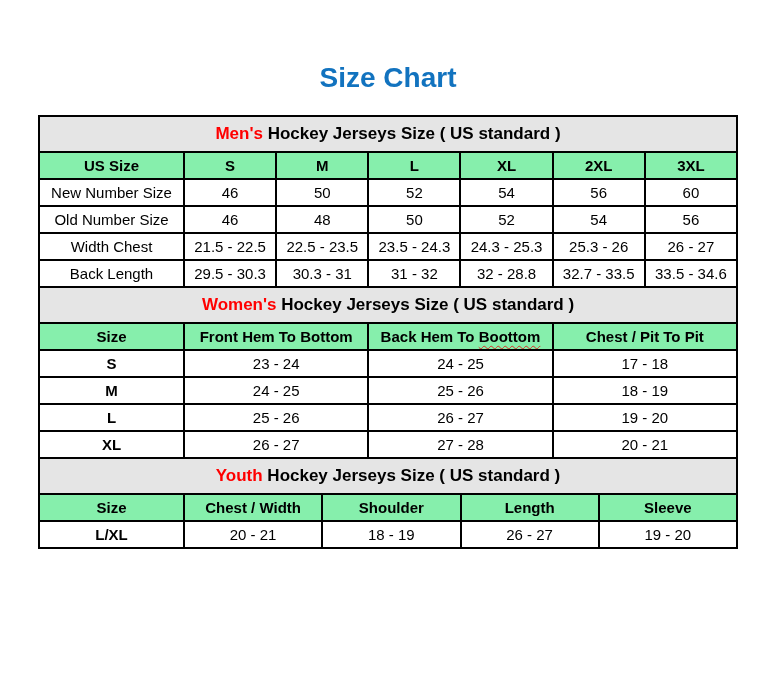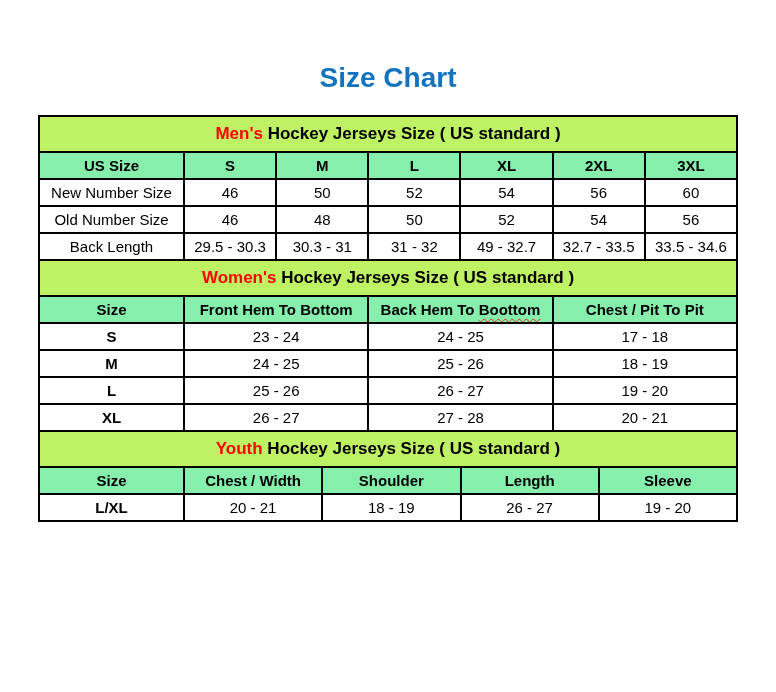--- a/index.html
+++ b/index.html
@@ -31,21 +31,21 @@
   th, td {
     border: 2px solid #000;
     text-align: center;
     vertical-align: middle;
     padding: 0 2px;
     overflow: hidden;
     white-space: nowrap;
   }
   col.lab { width: 145px; }
   tr.section-row th {
-    background: #bef264;
+    background: #e5e5e5;
     height: 34px;
     font-size: 17px;
     font-weight: bold;
   }
   tr.cols-row th {
     height: 25px;
     font-size: 15px;
     font-weight: bold;
     background: #86efac;
   }
@@ -109,25 +109,34 @@
       <tr>
         <td>Old Number Size</td>
         <td>46</td>
         <td>48</td>
         <td>50</td>
         <td>52</td>
         <td>54</td>
         <td>56</td>
       </tr>
       <tr>
+        <td>Width Chest</td>
+        <td>21.5 - 22.5</td>
+        <td>22.5 - 23.5</td>
+        <td>23.5 - 24.3</td>
+        <td>24.3 - 25.3</td>
+        <td>25.3 - 26</td>
+        <td>26 - 27</td>
+      </tr>
+      <tr>
         <td>Back Length</td>
         <td>29.5 - 30.3</td>
         <td>30.3 - 31</td>
         <td>31 - 32</td>
-        <td>49 - 32.7</td>
+        <td>32 - 28.8</td>
         <td>32.7 - 33.5</td>
         <td>33.5 - 34.6</td>
       </tr>
     </tbody>
   </table>
 
   <table>
     <colgroup>
       <col class="lab">
         <col>

